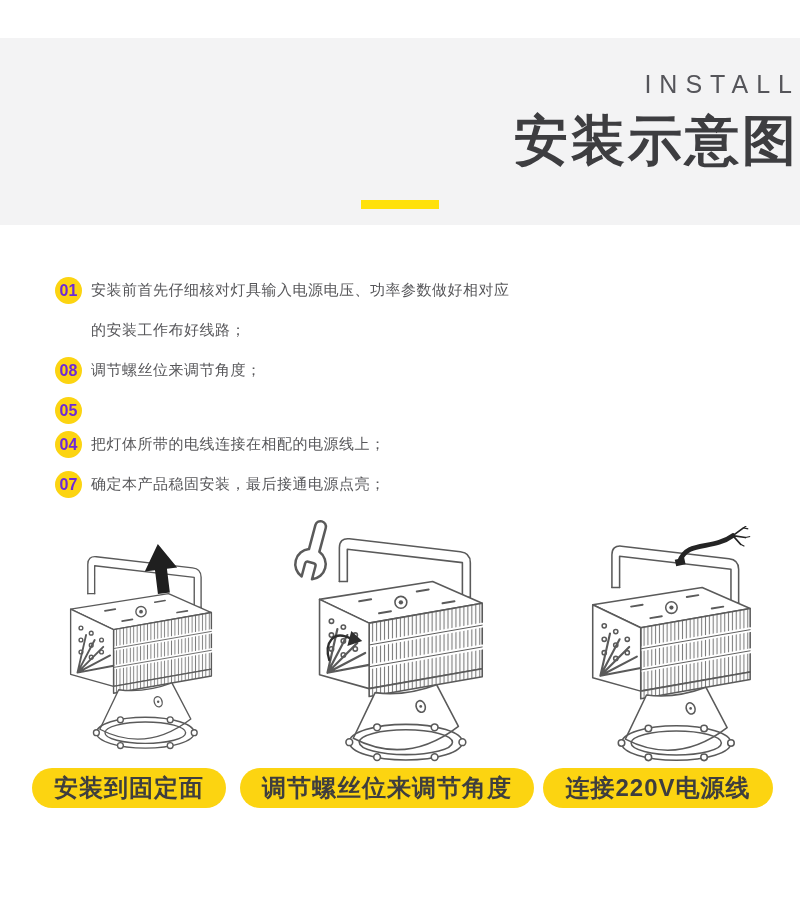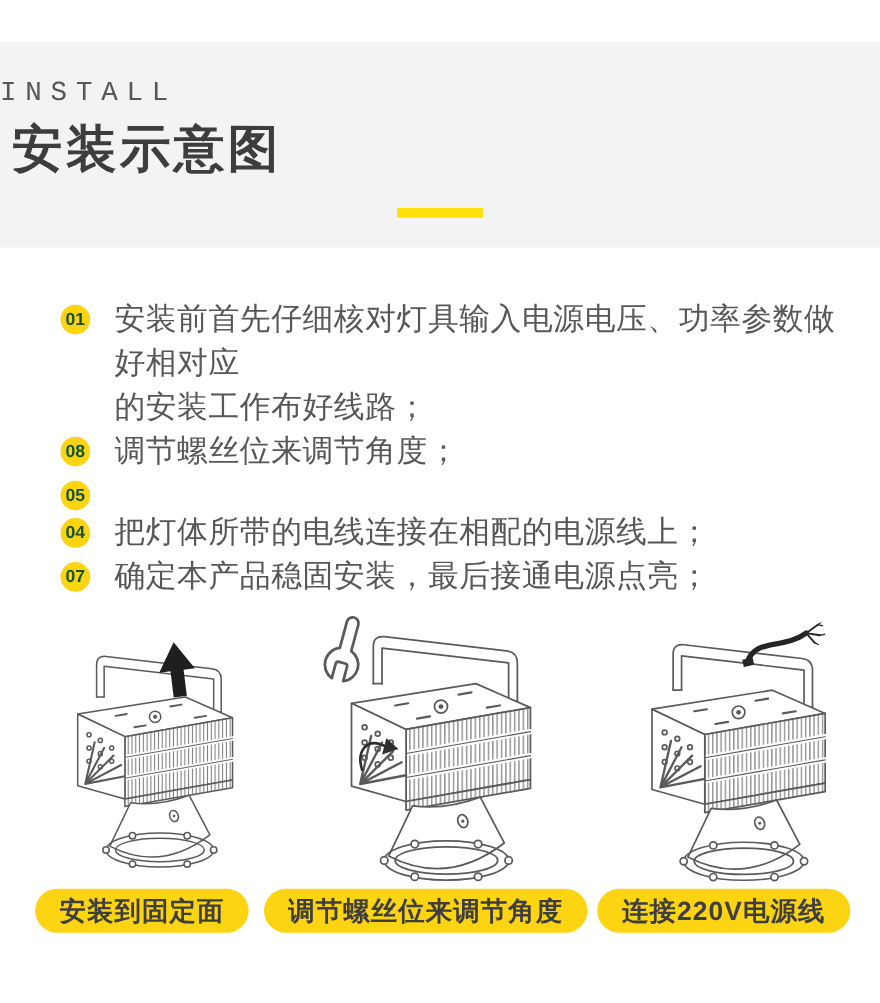--- a/index.html
+++ b/index.html
@@ -10,33 +10,33 @@
     --body-text:#57575a;
     --line:#5a5a5a;
   }
   *{box-sizing:border-box;}
   html,body{margin:0;padding:0;}
   body{
     width:800px;height:912px;overflow:hidden;background:#ffffff;
     font-family:"Liberation Sans","DejaVu Sans",sans-serif;color:var(--body-text);
   }
   
-  .hero{margin-top:38px;height:187px;background:var(--header-bg);text-align:left;font-family:Liberation Mono, monospace;}
+  .hero{margin-top:38px;height:187px;background:var(--header-bg);text-align:right;}
   .eyebrow{padding-top:32px;font-size:25px;letter-spacing:8px;color:#55555a;font-weight:500;}
-  .title{margin:6px 11px 0;font-size:46px;font-weight:700;color:var(--title-text);letter-spacing:3px;}
+  .title{margin:6px 1px 0;font-size:54px;font-weight:700;color:var(--title-text);letter-spacing:3px;}
   .underline{width:78px;height:9px;background:var(--underline);margin:22px auto 0;}
   
   .steps{margin:45px 0 0 55px;width:712px;}
   .step{display:flex;align-items:flex-start;}
   .badge{
     flex:0 0 auto;width:27px;height:27px;border-radius:50%;background:var(--yellow);
-    color:#14532d;font-size:16px;font-weight:700;display:flex;align-items:center;
-    justify-content:center;margin:7px 22px 0 0;
+    color:#6d28d9;font-size:16px;font-weight:700;display:flex;align-items:center;
+    justify-content:center;margin:7px 9px 0 0;
   }
-  .step-text{font-size:28px;line-height:40px;color:var(--body-text);white-space:pre-line;letter-spacing:.5px;}
+  .step-text{font-size:15px;line-height:40px;color:var(--body-text);white-space:pre-line;letter-spacing:.5px;}
   
   .figures{display:flex;justify-content:space-between;align-items:flex-end;padding:0 26px;margin-top:14px;}
   .figure{display:flex;flex-direction:column;align-items:center;}
   .figure svg{display:block;}
   .pill{
     margin-top:2px;height:40px;display:inline-flex;align-items:center;padding:0 22px;
     border-radius:21px;background:var(--yellow);color:#3e3e3e;font-size:24px;font-weight:700;
     white-space:nowrap;letter-spacing:1px;
   }
 </style>

